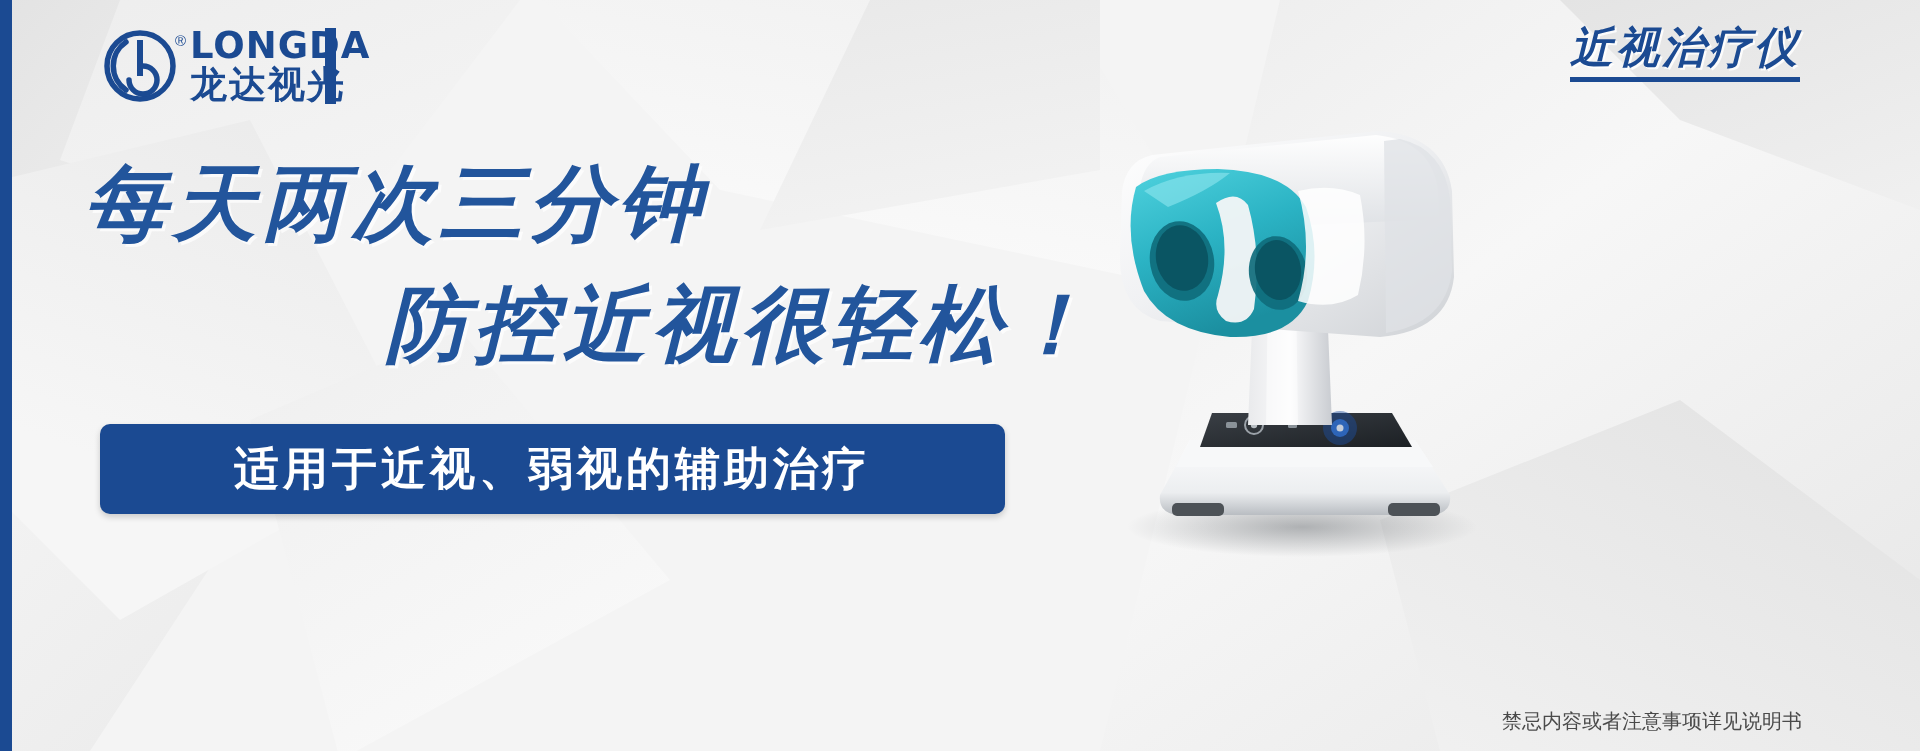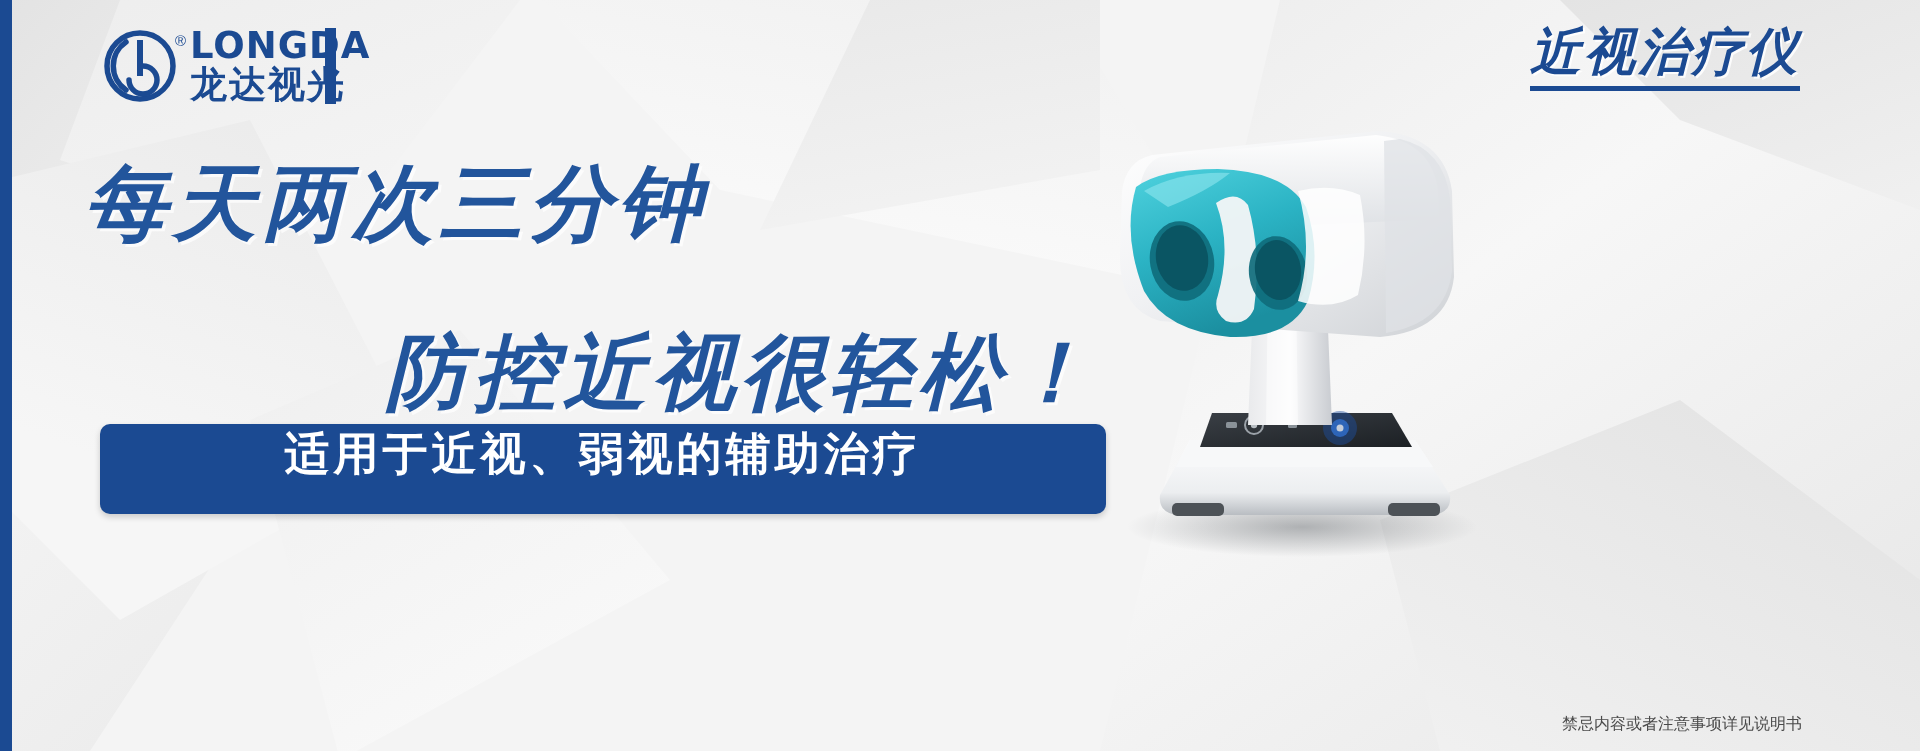--- a/index.html
+++ b/index.html
@@ -67,65 +67,64 @@
   #divider{position:absolute;left:325px;top:28px;width:11px;height:76px;background:#1b4a92;}
   #reg-text{position:absolute;left:360px;top:28px;width:560px;}
   #reg-text .line{
     font-size:17.5px;color:#1b4a92;line-height:1.62;white-space:nowrap;
     letter-spacing:.2px;
   }
 
   
   #product-title{position:absolute;right:120px;top:24px;text-align:right;}
   #product-title .txt{
-    font-size:51px;font-weight:bold;font-style:italic;color:#1b4a92;
+    font-size:43px;font-weight:bold;font-style:italic;color:#1b4a92;
     letter-spacing:3px;line-height:1.1;
     text-shadow:2px 2px 0 rgba(255,255,255,.85);
   }
   #product-title .rule{
     margin-top:6px;height:5px;background:#1b4a92;width:100%;
   }
 
   
   #headline1{
     position:absolute;left:84px;top:162px;
     font-size:83px;font-weight:bold;font-style:italic;color:#22559c;
     letter-spacing:6px;line-height:1;white-space:nowrap;
     text-shadow:3px 3px 0 rgba(255,255,255,.7);
   }
   #headline2{
     position:absolute;left:385px;top:283px;
     font-size:83px;font-weight:bold;font-style:italic;color:#22559c;
     letter-spacing:6px;line-height:1;white-space:nowrap;
     text-shadow:3px 3px 0 rgba(255,255,255,.7);
-    margin-top:48px;
   }
 
   
   #pill{
-    position:absolute;left:100px;top:424px;width:1006px;height:90px;
+    position:absolute;left:100px;top:424px;width:905px;height:90px;
     background:#1b4a92;border-radius:10px;
-    display:flex;justify-content:center;
+    display:flex;align-items:center;justify-content:center;
     box-shadow:0 3px 6px rgba(0,0,0,.18);
   }
   #pill .txt{
     color:#ffffff;font-size:45px;font-weight:bold;letter-spacing:4px;
     white-space:nowrap;
   }
 
   
   #device{position:absolute;left:1040px;top:95px;width:520px;height:470px;}
   #device svg{display:block;}
 
   
   #disclaimer{
     position:absolute;right:118px;bottom:14px;text-align:right;
   }
   #disclaimer .line{
-    font-size:16px;color:#4a4a4a;line-height:1.55;white-space:nowrap;
+    font-size:20px;color:#4a4a4a;line-height:1.55;white-space:nowrap;
   }
 </style>
 </head>
 <body>
 
 <div id="banner">
 
   <div class="facet f1"></div>
   <div class="facet f2"></div>
   <div class="facet f3"></div>

